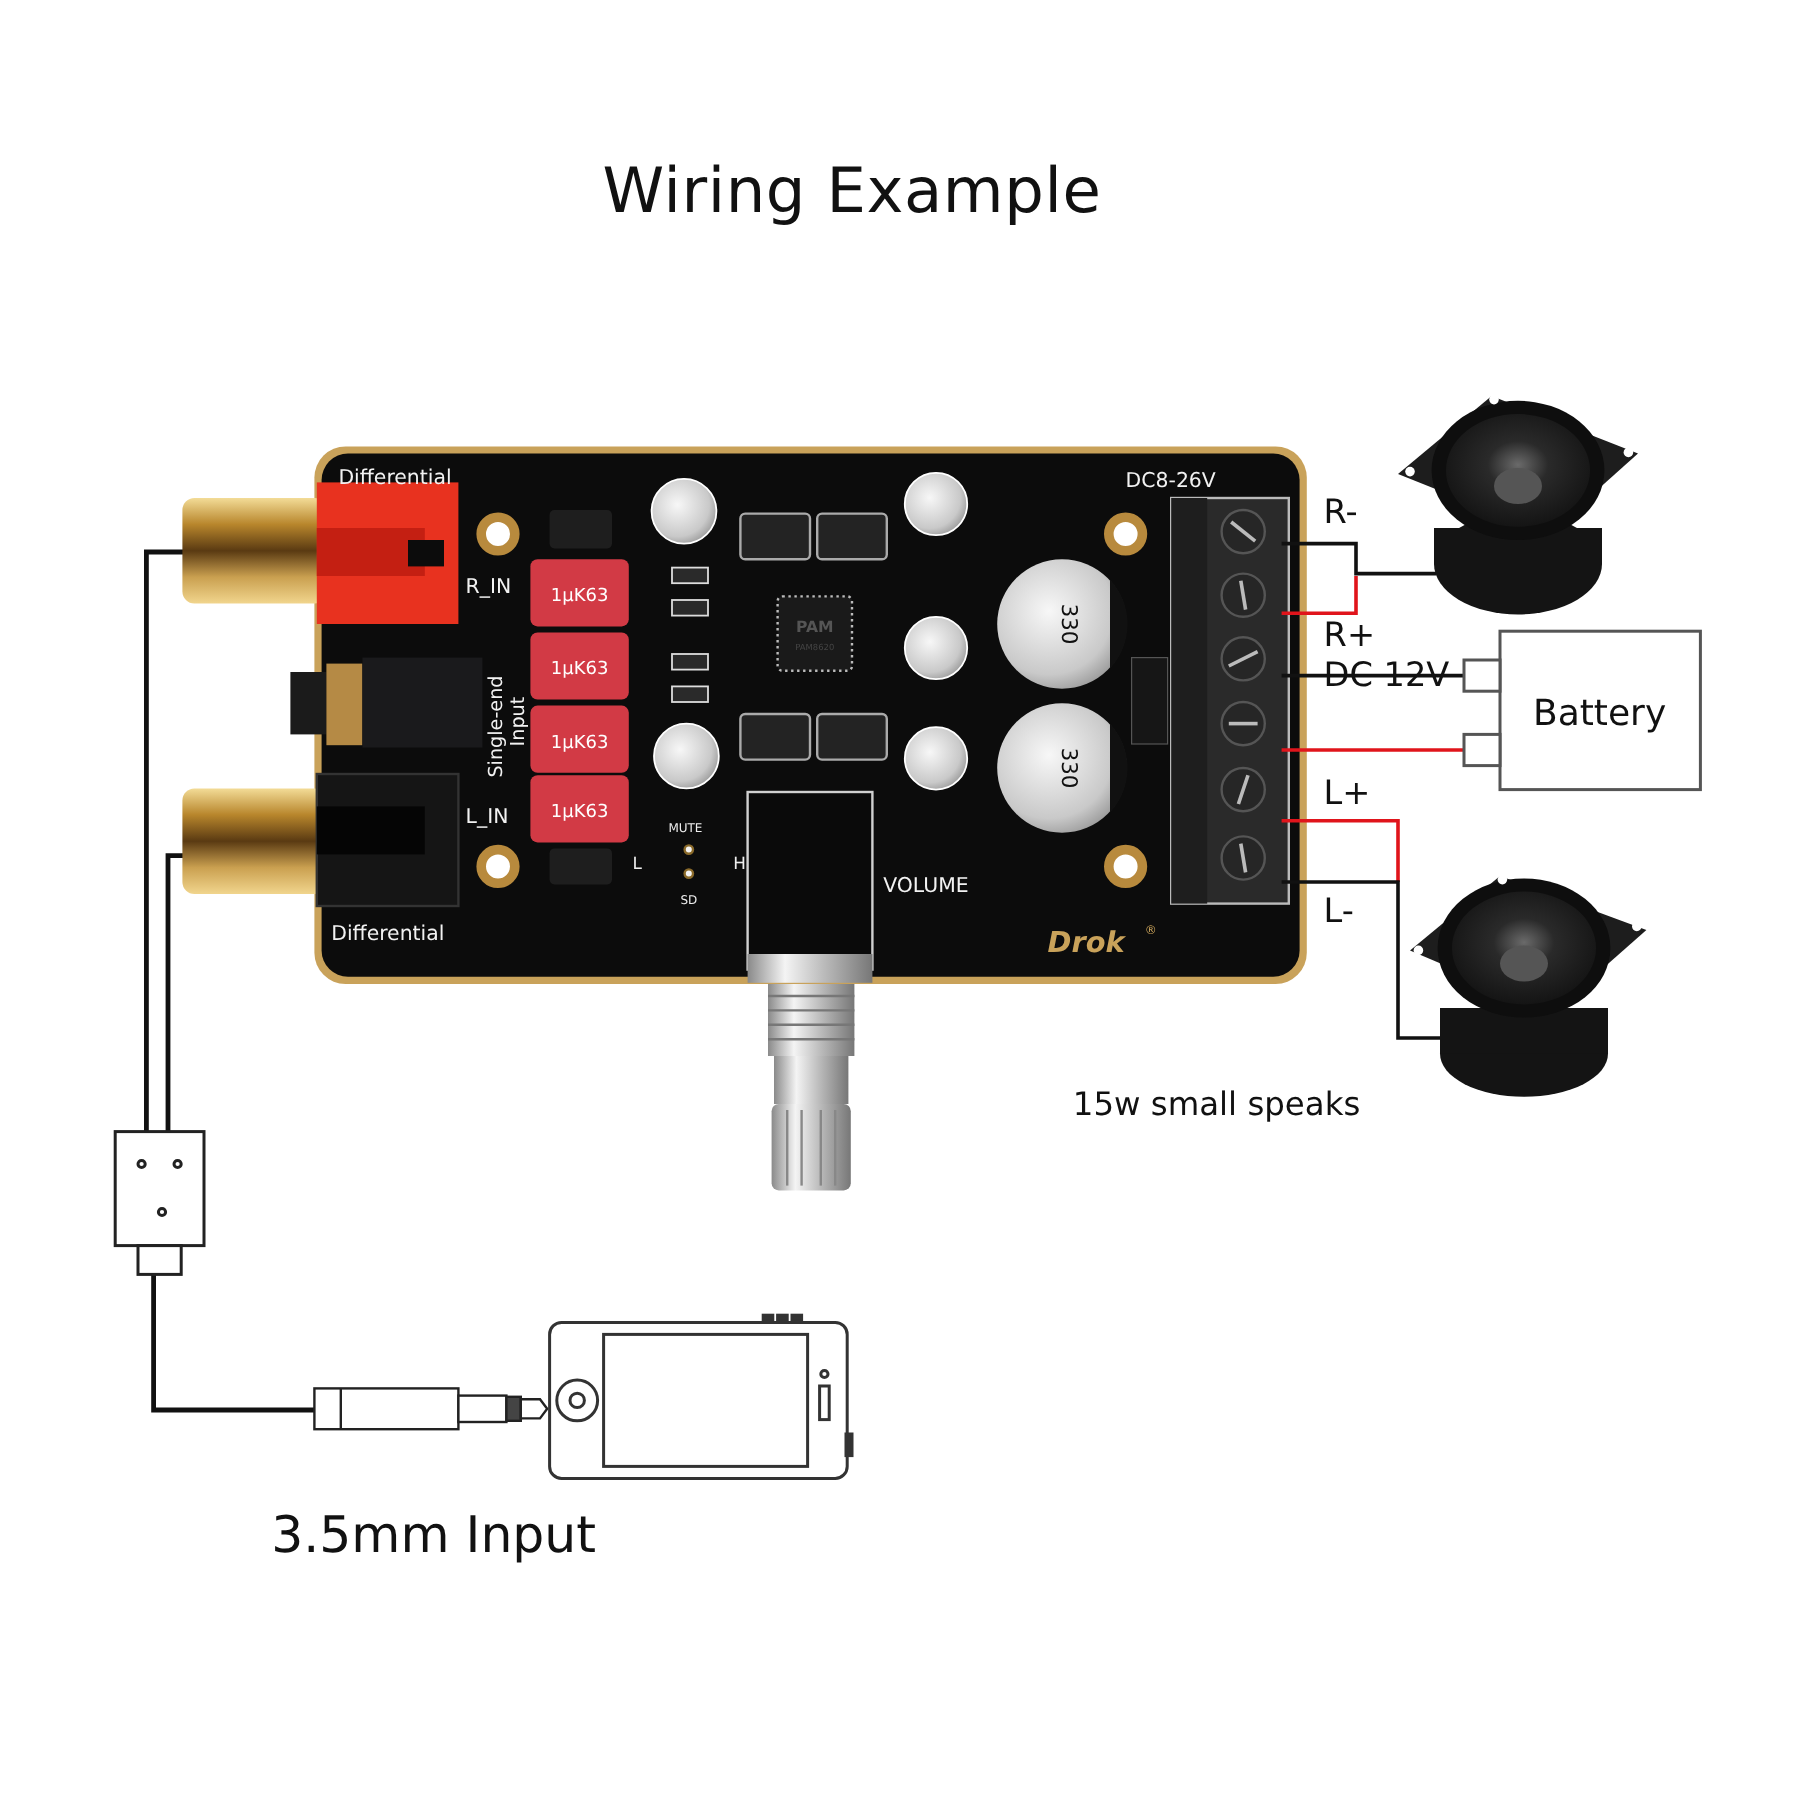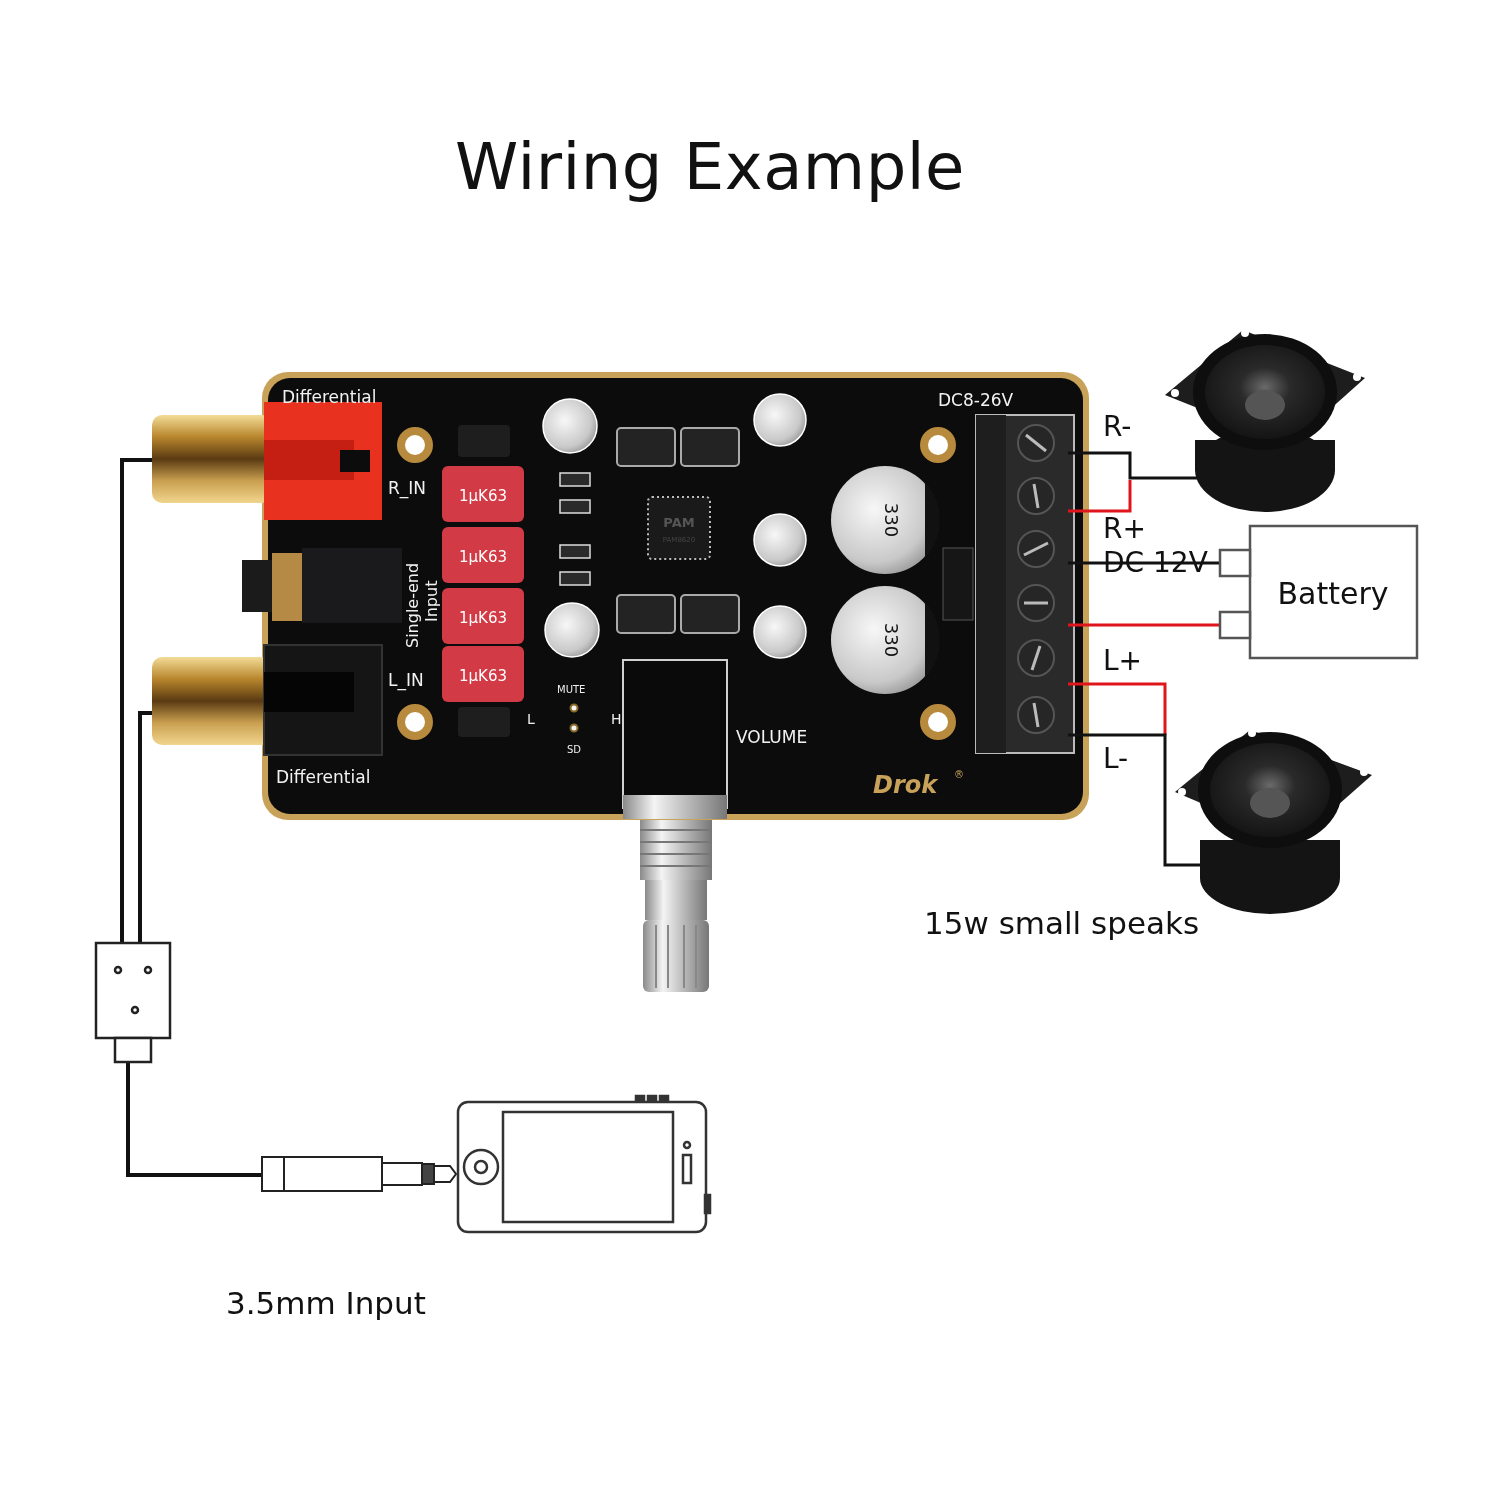--- a/index.html
+++ b/index.html
@@ -1,19 +1,19 @@
 <!DOCTYPE html>
 <html><head>
 <meta charset="utf-8">
 <style>
   html, body { margin:0; padding:0; background:#ffffff; }
   body { width:1500px; height:1500px; position:relative; overflow:hidden;
          font-family:"DejaVu Sans", "Liberation Sans", sans-serif; color:#111; }
   .abs { position:absolute; }
-  .title { left:0; width:1420px; top:130px; text-align:center; font-size:64px; font-weight:400; letter-spacing:0.5px; }
+  .title { left:0; width:1420px; top:130px; text-align:center; font-size:52px; font-weight:400; letter-spacing:0.5px; }
   .label { font-size:28px; color:#111; }
   svg text { font-family:"DejaVu Sans", "Liberation Sans", sans-serif; }
 </style>
 </head>
 <body>
 
 <div class="abs title">Wiring Example</div>
 
 <svg class="abs" style="left:0;top:0" width="1500" height="1500" viewBox="0 0 1500 1500">
   <defs>
@@ -263,14 +263,14 @@
     <circle cx="1182" cy="792" r="4" fill="#fff"></circle>
   </g>
 </svg>
 
 <div class="abs label" style="left:1103px;top:410px">R-</div>
 <div class="abs label" style="left:1103px;top:512px">R+</div>
 <div class="abs label" style="left:1103px;top:546px">DC 12V</div>
 <div class="abs label" style="left:1103px;top:644px">L+</div>
 <div class="abs label" style="left:1103px;top:742px">L-</div>
 
-<div class="abs label" style="left:924px;top:905px;font-size:31px">15w small speaks</div>
-<div class="abs label" style="left:226px;top:1285px;font-size:31px">3.5mm Input</div>
+<div class="abs label" style="left:894px;top:905px;font-size:27px">15w small speaks</div>
+<div class="abs label" style="left:226px;top:1254px;font-size:42px">3.5mm Input</div>
 
 </body></html>

